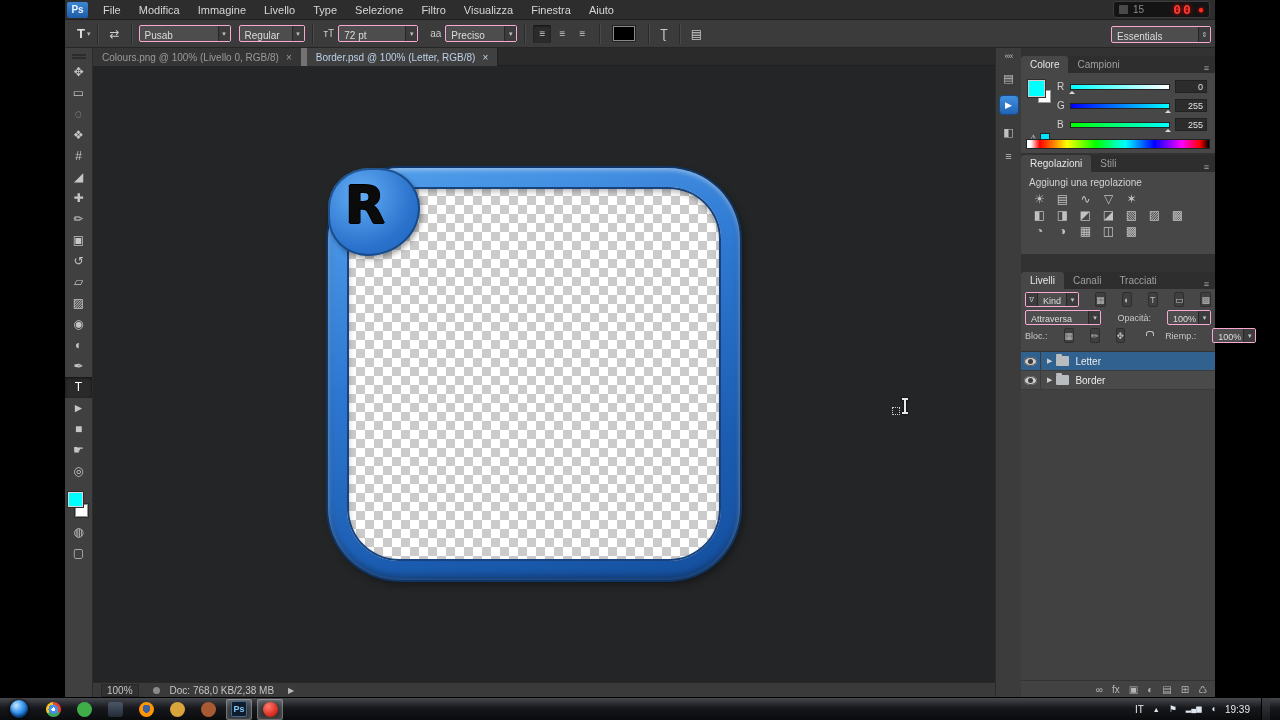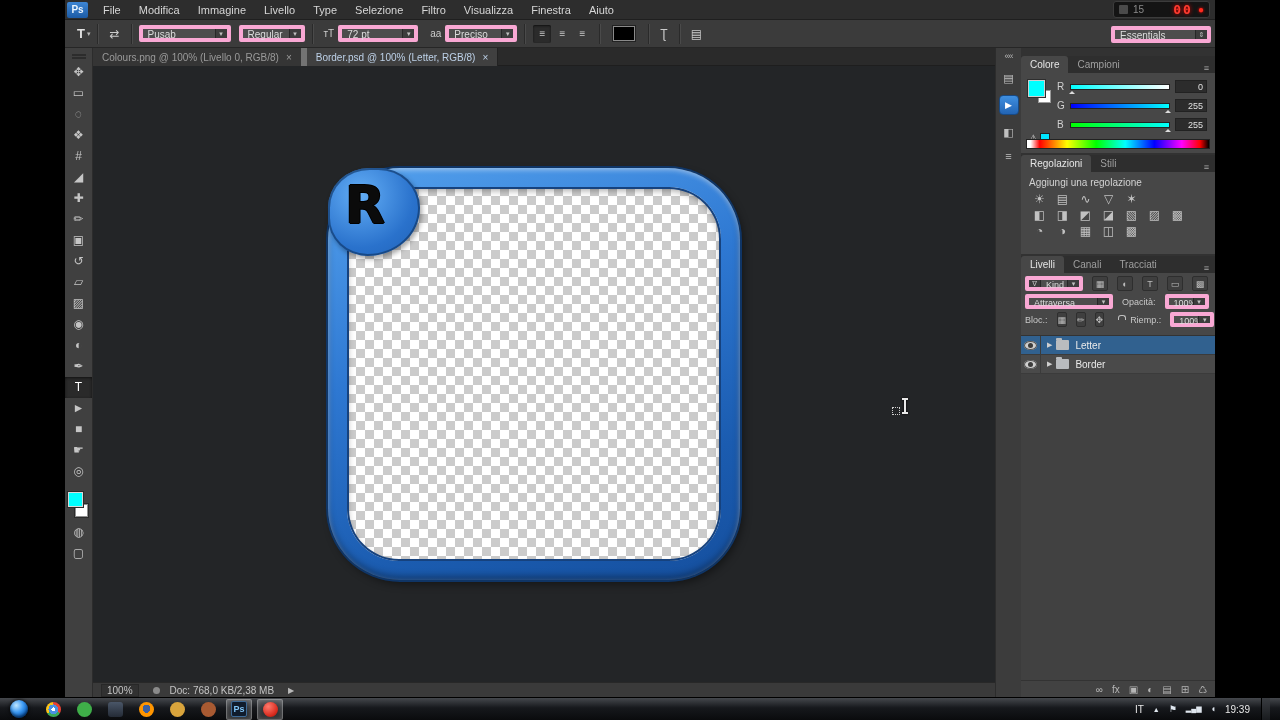--- a/index.html
+++ b/index.html
@@ -22,22 +22,22 @@
     font-size:13px; letter-spacing:2px; text-shadow:0 0 4px #d00; margin-left:auto; }
   #recorder .dot { color:#ff2b1e; font-size:10px; text-shadow:0 0 3px #f00; }
 
   
   #optionsbar { left:65px; top:20px; width:1150px; height:28px; background:#3b3b3b;
     border-bottom:1px solid #262626; display:flex; align-items:center; padding-left:8px; }
   .vsep { width:1px; height:20px; background:#2a2a2a; box-shadow:1px 0 0 #4a4a4a; margin:0 7px; }
   .oicon { color:#cccccc; font-size:12px; padding:0 4px; }
   .tpt { color:#e2e2e2; font-size:13px; font-weight:bold; padding:0 2px 0 4px; }
   .car7 { color:#b8b8b8; font-size:7px; }
-  .dd { display:inline-flex; align-items:flex-start; height:17px; background:#4d4d4d;
-    border:4px solid #f9a8d4; border-radius:2px; color:#dcdcdc; font-size:10px; }
+  .dd { display:inline-flex; align-items:flex-end; height:17px; background:#4d4d4d;
+    border:1px solid #f9a8d4; border-radius:2px; color:#dcdcdc; font-size:10px; }
   .dd .txt { padding:0 5px; flex:1; white-space:nowrap; overflow:hidden; }
   .dd .car { width:12px; align-self:stretch; display:flex; align-items:center; justify-content:center;
     background:#3c3c3c; border-left:1px solid #272727; color:#c0c0c0; font-size:7px; }
   .abtn { width:18px; height:18px; margin:0 1px; display:flex; align-items:center; justify-content:center;
     color:#c8c8c8; font-size:10px; border-radius:2px; }
   .abtn.active { background:#2b2b2b; box-shadow:inset 0 1px 2px #111; }
   #type-color { width:22px; height:15px; background:#000; border:1px solid #8a8a8a;
     box-shadow:0 0 0 1px #222; margin:0 6px; }
   #workspace { position:absolute; right:4px; top:6px; width:100px; }
 
@@ -131,23 +131,23 @@
     font-size:9px; display:flex; align-items:center; justify-content:flex-end; padding:0 3px; }
   #spectrum { position:absolute; left:5px; right:5px; bottom:4px; height:10px; border:1px solid #222;
     background:linear-gradient(to right,#fff 0,#fff 2%,#f00 7%,#ff0 22%,#0f0 38%,#0ff 54%,#00f 70%,#f0f 85%,#f00 95%,#000 100%); }
 
   #p-adjust { top:107px; height:99px; }
   #p-adjust .panel-body { height:82px; }
   #adj-hint { padding:5px 0 2px 8px; font-size:10px; color:#d2d2d2; }
   .adj-row { display:flex; gap:6px; padding:2px 0 0 10px; }
   .adj { width:17px; text-align:center; font-size:12px; color:#c2c2c2; }
 
-  #p-layers { top:208px; bottom:0; }
+  #p-layers { top:224px; bottom:0; }
   #p-layers .panel-body { position:absolute; top:17px; bottom:0; left:0; right:0; }
-  .lrow-bar { display:flex; align-items:center; gap:9px; padding:3px 4px 0 4px; }
+  .lrow-bar { display:flex; align-items:center; gap:16px; padding:3px 4px 0 4px; }
   .lbl { font-size:9px; color:#c8c8c8; white-space:nowrap; }
   .fbtn { width:16px; height:15px; font-size:9px; color:#bbb; background:#3f3f3f;
     border:1px solid #2e2e2e; text-align:center; line-height:14px; border-radius:2px; }
   .mini-lock { position:relative; width:8px; height:6px; background:#c0c0c0; margin:4px 4px 0 4px; border-radius:1px; }
   .mini-lock::before { content:""; position:absolute; left:1px; top:-4px; width:6px; height:4px;
     border:1.5px solid #c0c0c0; border-bottom:none; border-radius:3px 3px 0 0; }
   #layers-list { position:absolute; top:62px; left:0; right:0; bottom:17px; background:#414141;
     border-top:1px solid #333; }
   .lrow { display:flex; align-items:center; height:19px; background:#4a4a4a; border-bottom:1px solid #3b3b3b; }
   .lrow.selected { background:#31618f;text-align:right; }

